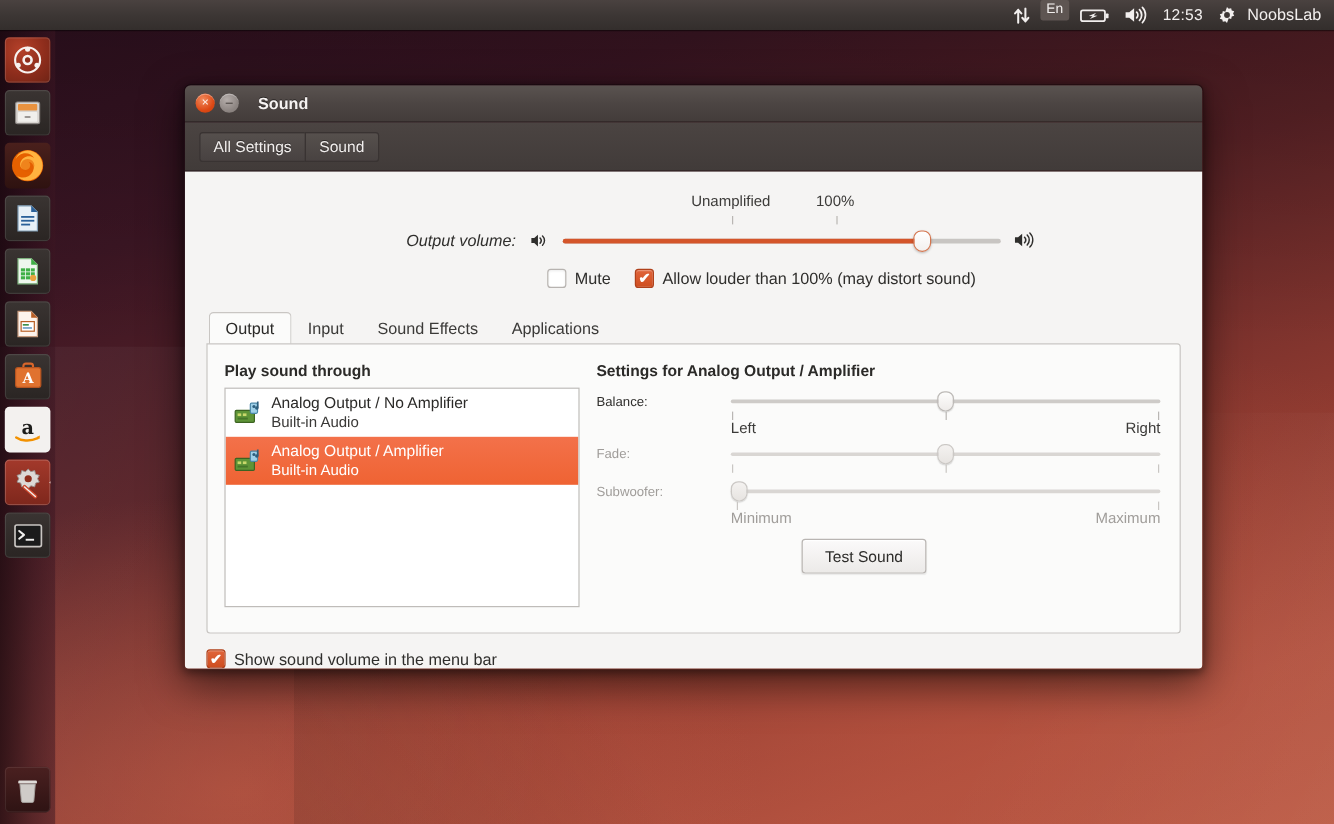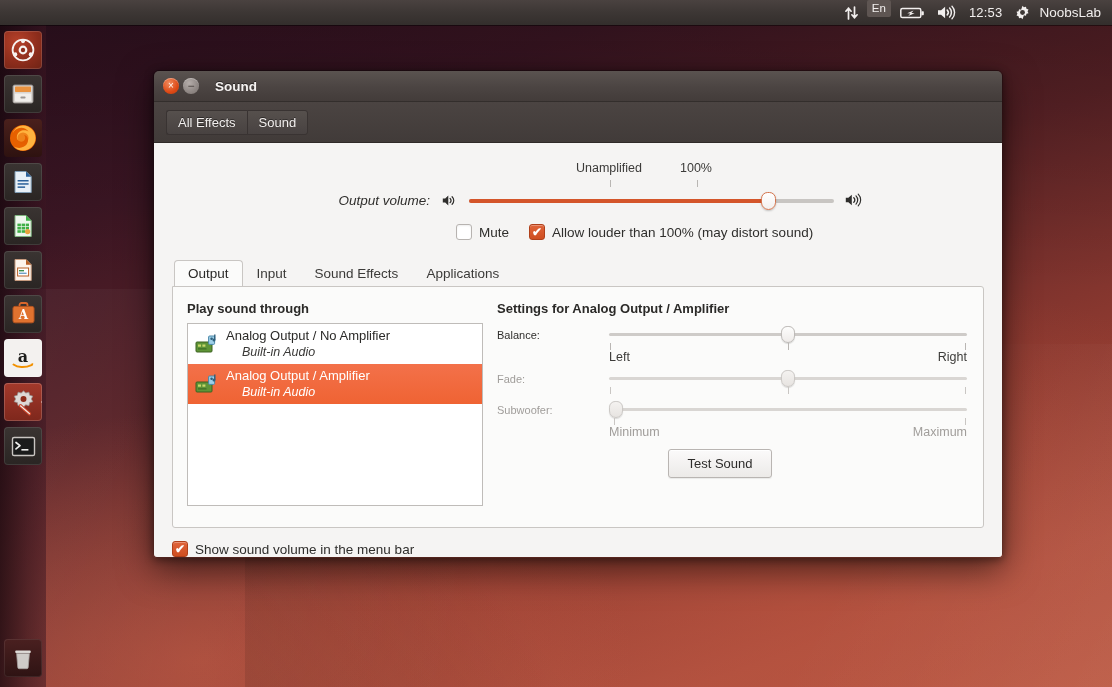--- a/index.html
+++ b/index.html
@@ -302,21 +302,21 @@
     padding: 5px 7px;
     height: 40px;
   }
   .device-row.selected {
     background: linear-gradient(180deg, #f3714a 0%, #ef6333 100%);
   }
   .device-row.selected .dev-name,
   .device-row.selected .dev-sub { color: #ffffff; }
   .dev-text { line-height: 1.18; overflow: hidden; }
   .dev-name { font-size: 13px; color: #2b2a28; white-space: nowrap; }
-  .dev-sub { font-size: 12.5px; color: #3a3937; font-style: italic; white-space: nowrap; margin-left: 16px; }
+  .dev-sub { font-size: 12.5px; color: #3a3937; white-space: nowrap; }
 
   #right-pane { flex: 1; padding-left: 14px; }
   #settings-title {
     font-size: 13px; font-weight: bold; color: #2b2a28;
     margin-bottom: 11px;
   }
   .setting-row {
     display: flex; align-items: flex-start;
     margin-bottom: 7px;
   }
@@ -533,21 +533,21 @@
 
 <div id="sound-window">
 
   <div id="titlebar">
     <div class="win-btn" id="btn-close">×</div>
     <div class="win-btn" id="btn-minimize">−</div>
     <div id="window-title">Sound</div>
   </div>
 
   <div id="toolbar">
-    <div class="crumb" id="crumb-all-settings">All Effects</div>
+    <div class="crumb" id="crumb-all-settings">All Settings</div>
     <div class="crumb" id="crumb-sound">Sound</div>
   </div>
 
   <div id="window-body">
 
     <div id="watermark">NoobsLab.com</div>
 
     <div id="volume-section">
 
       <div id="volume-scale-labels">

